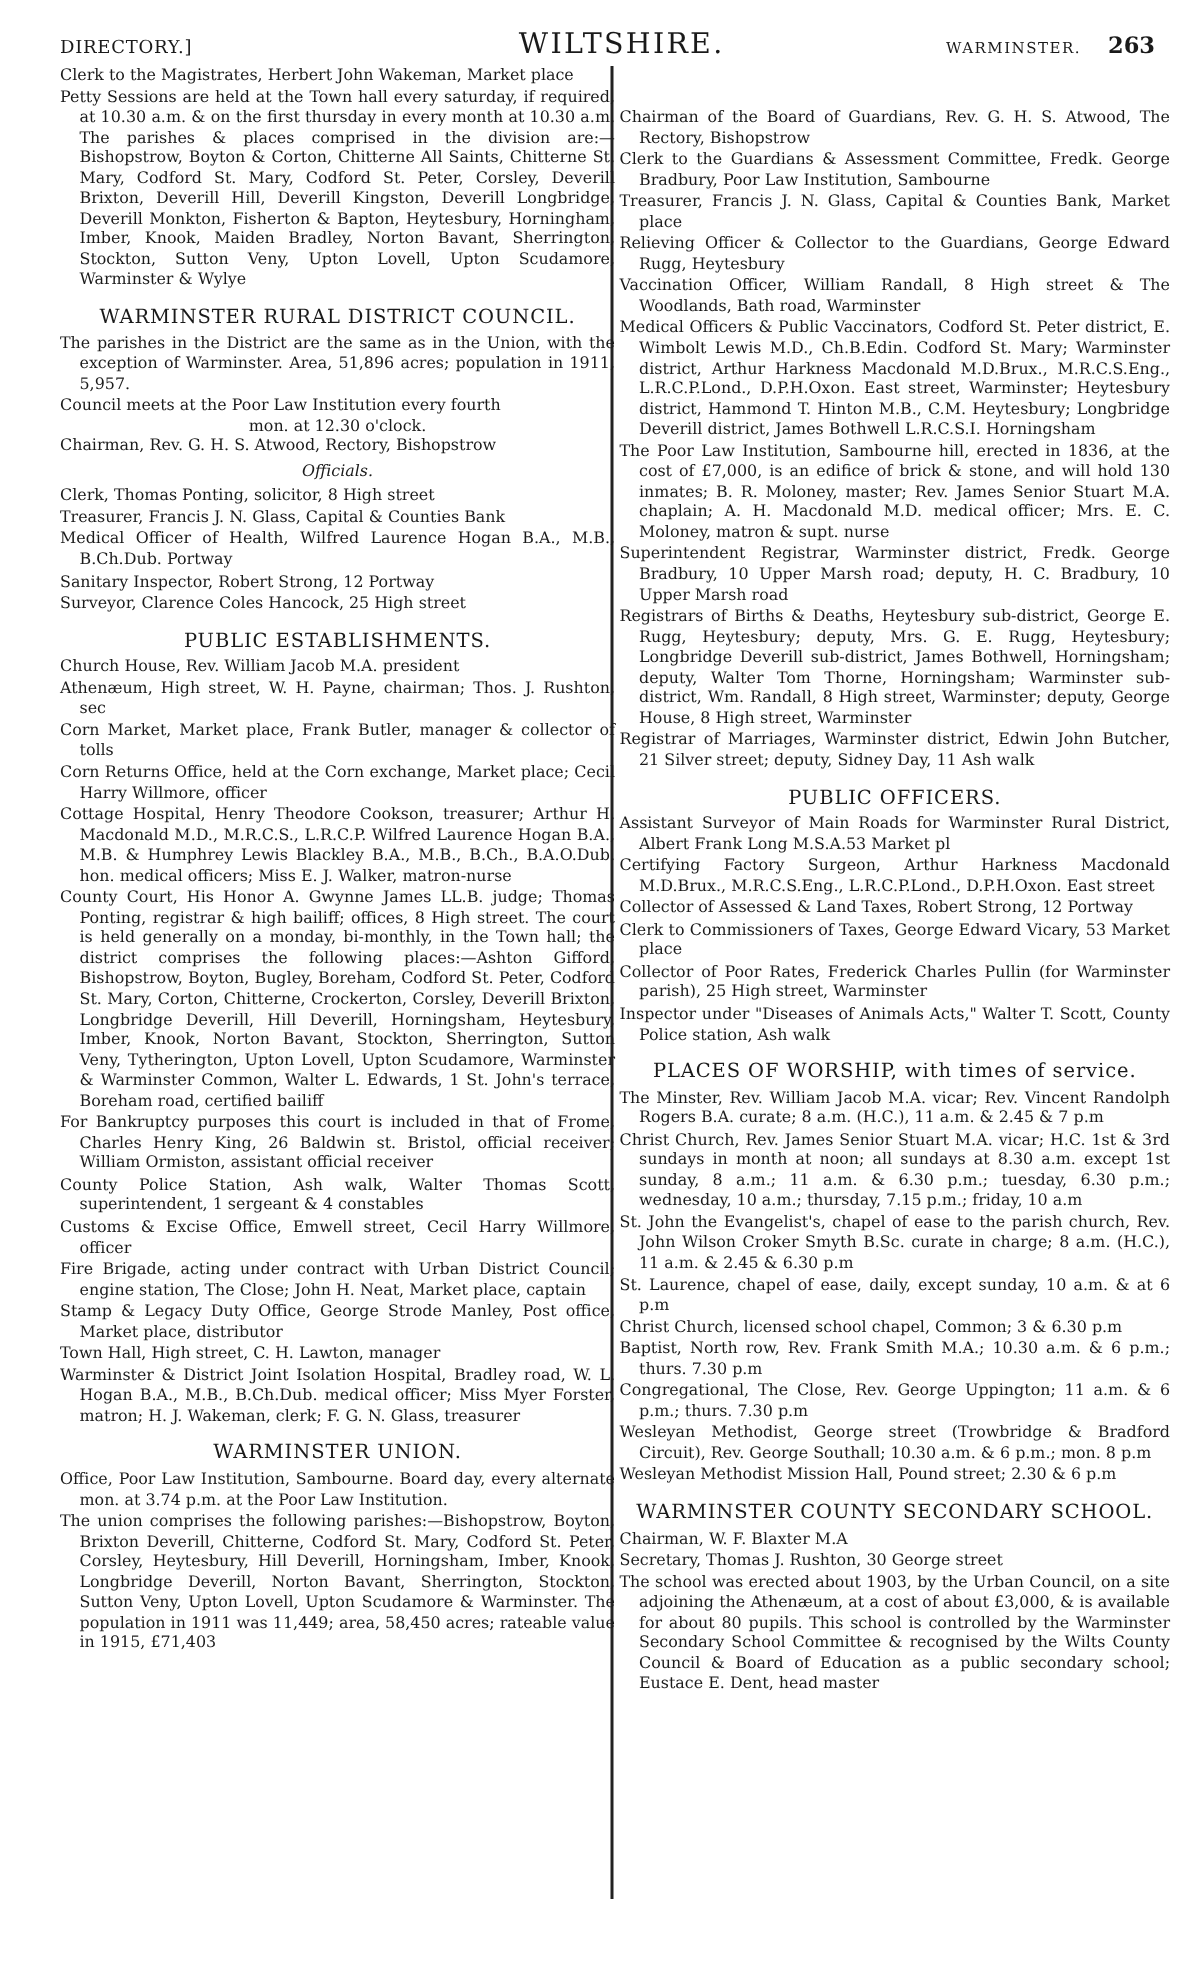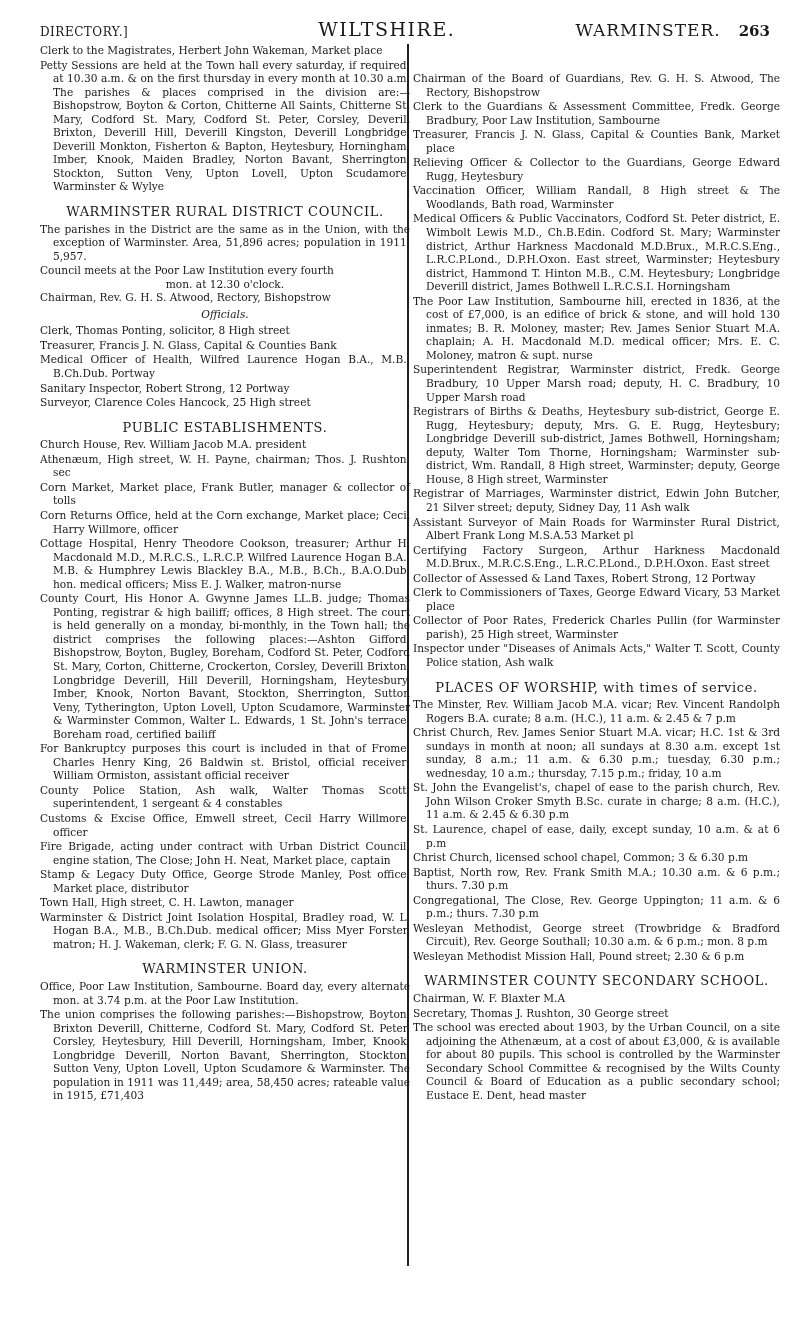--- a/index.html
+++ b/index.html
@@ -8,21 +8,21 @@
     font-family: "DejaVu Serif", "Liberation Serif", serif;
     color: #1a1a1a;
   }
   .page-header {
     position: absolute; left: 40px; right: 30px; top: 18px; height: 26px;
     display: flex; align-items: baseline; justify-content: space-between;
   }
   .hdr-left { font-size: 12px; letter-spacing: 0.5px; font-variant: small-caps; }
   .hdr-center { font-size: 19px; letter-spacing: 1.5px; font-weight: normal; margin-left: 70px; }
   .hdr-right { display: flex; gap: 18px; align-items: baseline; }
-  .hdr-place { font-size: 17px; letter-spacing: 1px; }
+  .hdr-place { font-size: 10px; letter-spacing: 1px; }
   .hdr-pageno { font-size: 15px; font-weight: bold; }
   .column {
     position: absolute; top: 44px; width: 370px;
     font-size: 10.6px; line-height: 13.55px;
     text-align: justify;
   }
   .col-left { left: 40px; }
   .col-right { left: 413px; width: 367px; margin-top: 28px; }
   .col-divider {
     position: absolute; left: 407px; top: 44px; width: 1.5px; height: 1222px; background: #222;
@@ -93,20 +93,21 @@
   <div class="entry">Treasurer, Francis J. N. Glass, Capital &amp; Counties Bank, Market place</div>
   <div class="entry">Relieving Officer &amp; Collector to the Guardians, George Edward Rugg, Heytesbury</div>
   <div class="entry">Vaccination Officer, William Randall, 8 High street &amp; The Woodlands, Bath road, Warminster</div>
   <div class="entry">Medical Officers &amp; Public Vaccinators, Codford St. Peter district, E. Wimbolt Lewis M.D., Ch.B.Edin. Codford St. Mary; Warminster district, Arthur Harkness Macdonald M.D.Brux., M.R.C.S.Eng., L.R.C.P.Lond., D.P.H.Oxon. East street, Warminster; Heytesbury district, Hammond T. Hinton M.B., C.M. Heytesbury; Longbridge Deverill district, James Bothwell L.R.C.S.I. Horningsham</div>
   <div class="entry">The Poor Law Institution, Sambourne hill, erected in 1836, at the cost of £7,000, is an edifice of brick &amp; stone, and will hold 130 inmates; B. R. Moloney, master; Rev. James Senior Stuart M.A. chaplain; A. H. Macdonald M.D. medical officer; Mrs. E. C. Moloney, matron &amp; supt. nurse</div>
 
   <div class="entry">Superintendent Registrar, Warminster district, Fredk. George Bradbury, 10 Upper Marsh road; deputy, H. C. Bradbury, 10 Upper Marsh road</div>
   <div class="entry">Registrars of Births &amp; Deaths, Heytesbury sub-district, George E. Rugg, Heytesbury; deputy, Mrs. G. E. Rugg, Heytesbury; Longbridge Deverill sub-district, James Bothwell, Horningsham; deputy, Walter Tom Thorne, Horningsham; Warminster sub-district, Wm. Randall, 8 High street, Warminster; deputy, George House, 8 High street, Warminster</div>
   <div class="entry">Registrar of Marriages, Warminster district, Edwin John Butcher, 21 Silver street; deputy, Sidney Day, 11 Ash walk</div>
 
+  <div class="section-heading">PUBLIC OFFICERS.</div>
   <div class="entry">Assistant Surveyor of Main Roads for Warminster Rural District, Albert Frank Long M.S.A.53 Market pl</div>
   <div class="entry">Certifying Factory Surgeon, Arthur Harkness Macdonald M.D.Brux., M.R.C.S.Eng., L.R.C.P.Lond., D.P.H.Oxon. East street</div>
   <div class="entry">Collector of Assessed &amp; Land Taxes, Robert Strong, 12 Portway</div>
   <div class="entry">Clerk to Commissioners of Taxes, George Edward Vicary, 53 Market place</div>
   <div class="entry">Collector of Poor Rates, Frederick Charles Pullin (for Warminster parish), 25 High street, Warminster</div>
   <div class="entry">Inspector under "Diseases of Animals Acts," Walter T. Scott, County Police station, Ash walk</div>
 
   <div class="section-heading">PLACES OF WORSHIP, with times of service.</div>
   <div class="entry">The Minster, Rev. William Jacob M.A. vicar; Rev. Vincent Randolph Rogers B.A. curate; 8 a.m. (H.C.), 11 a.m. &amp; 2.45 &amp; 7 p.m</div>
   <div class="entry">Christ Church, Rev. James Senior Stuart M.A. vicar; H.C. 1st &amp; 3rd sundays in month at noon; all sundays at 8.30 a.m. except 1st sunday, 8 a.m.; 11 a.m. &amp; 6.30 p.m.; tuesday, 6.30 p.m.; wednesday, 10 a.m.; thursday, 7.15 p.m.; friday, 10 a.m</div>

